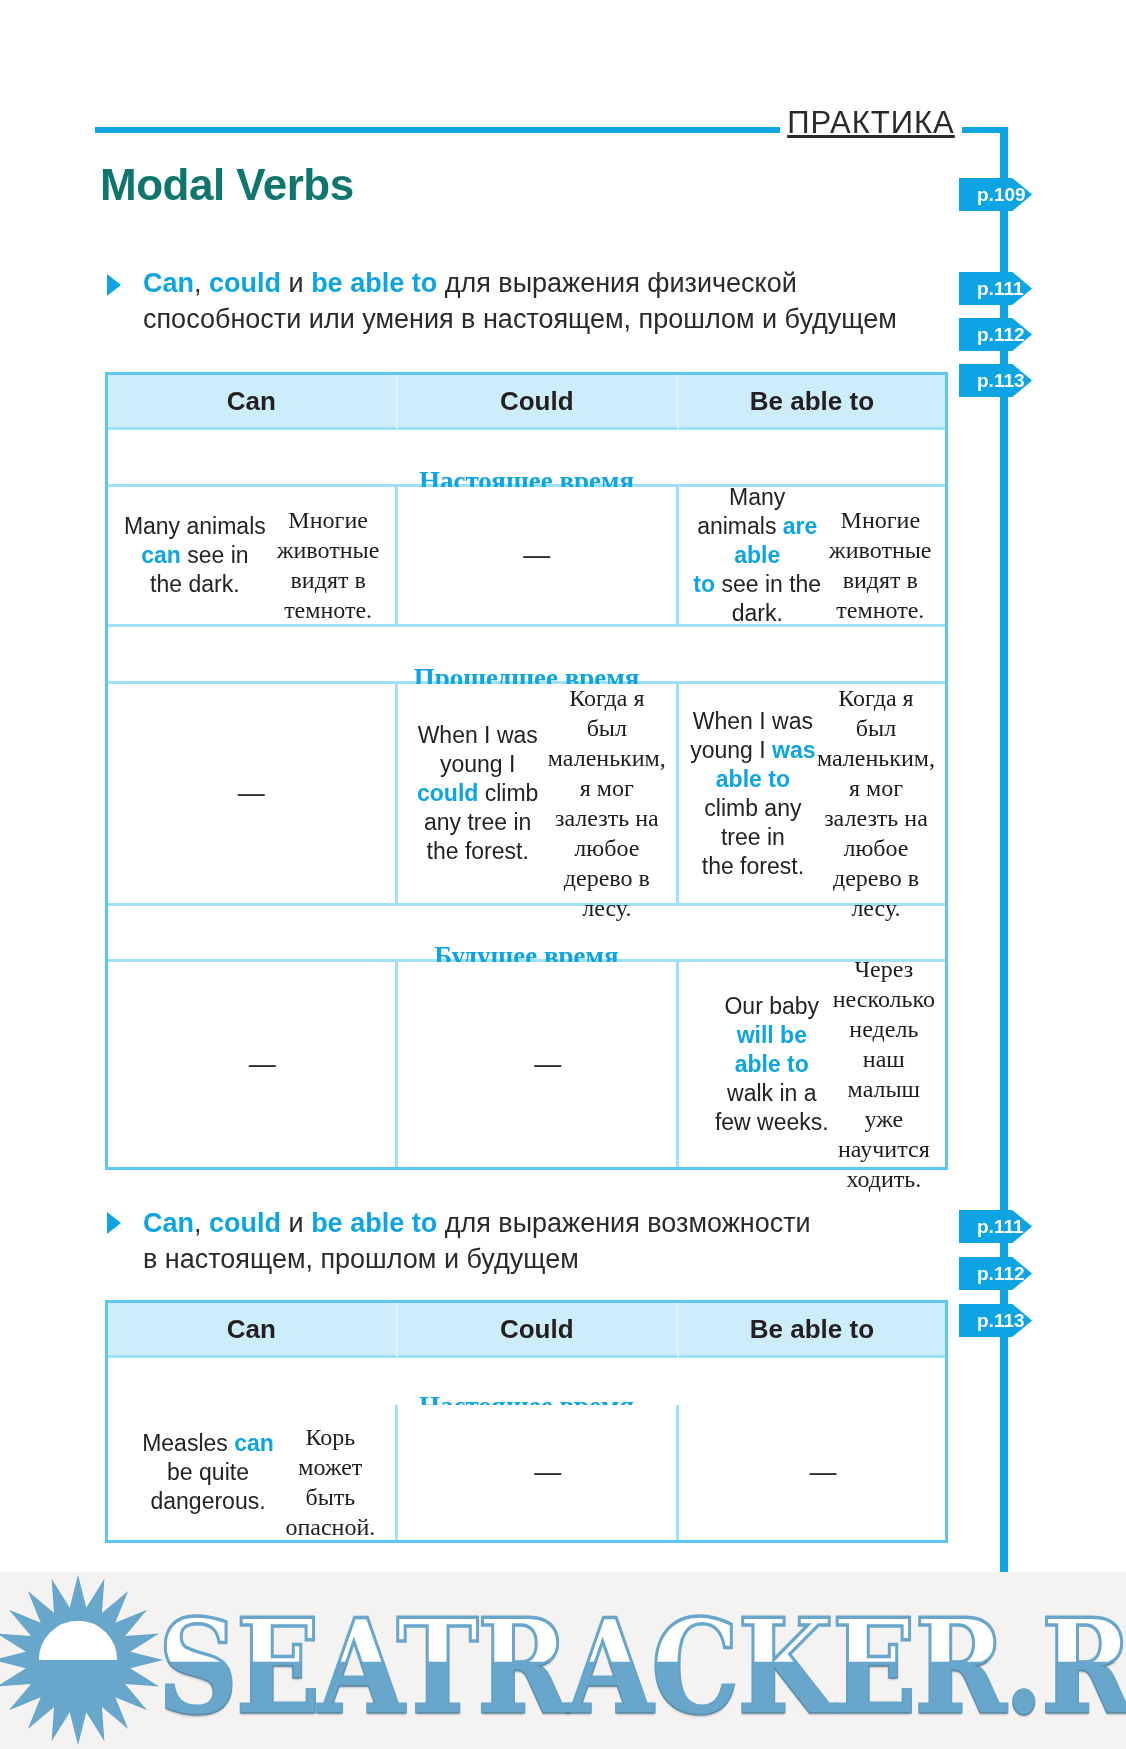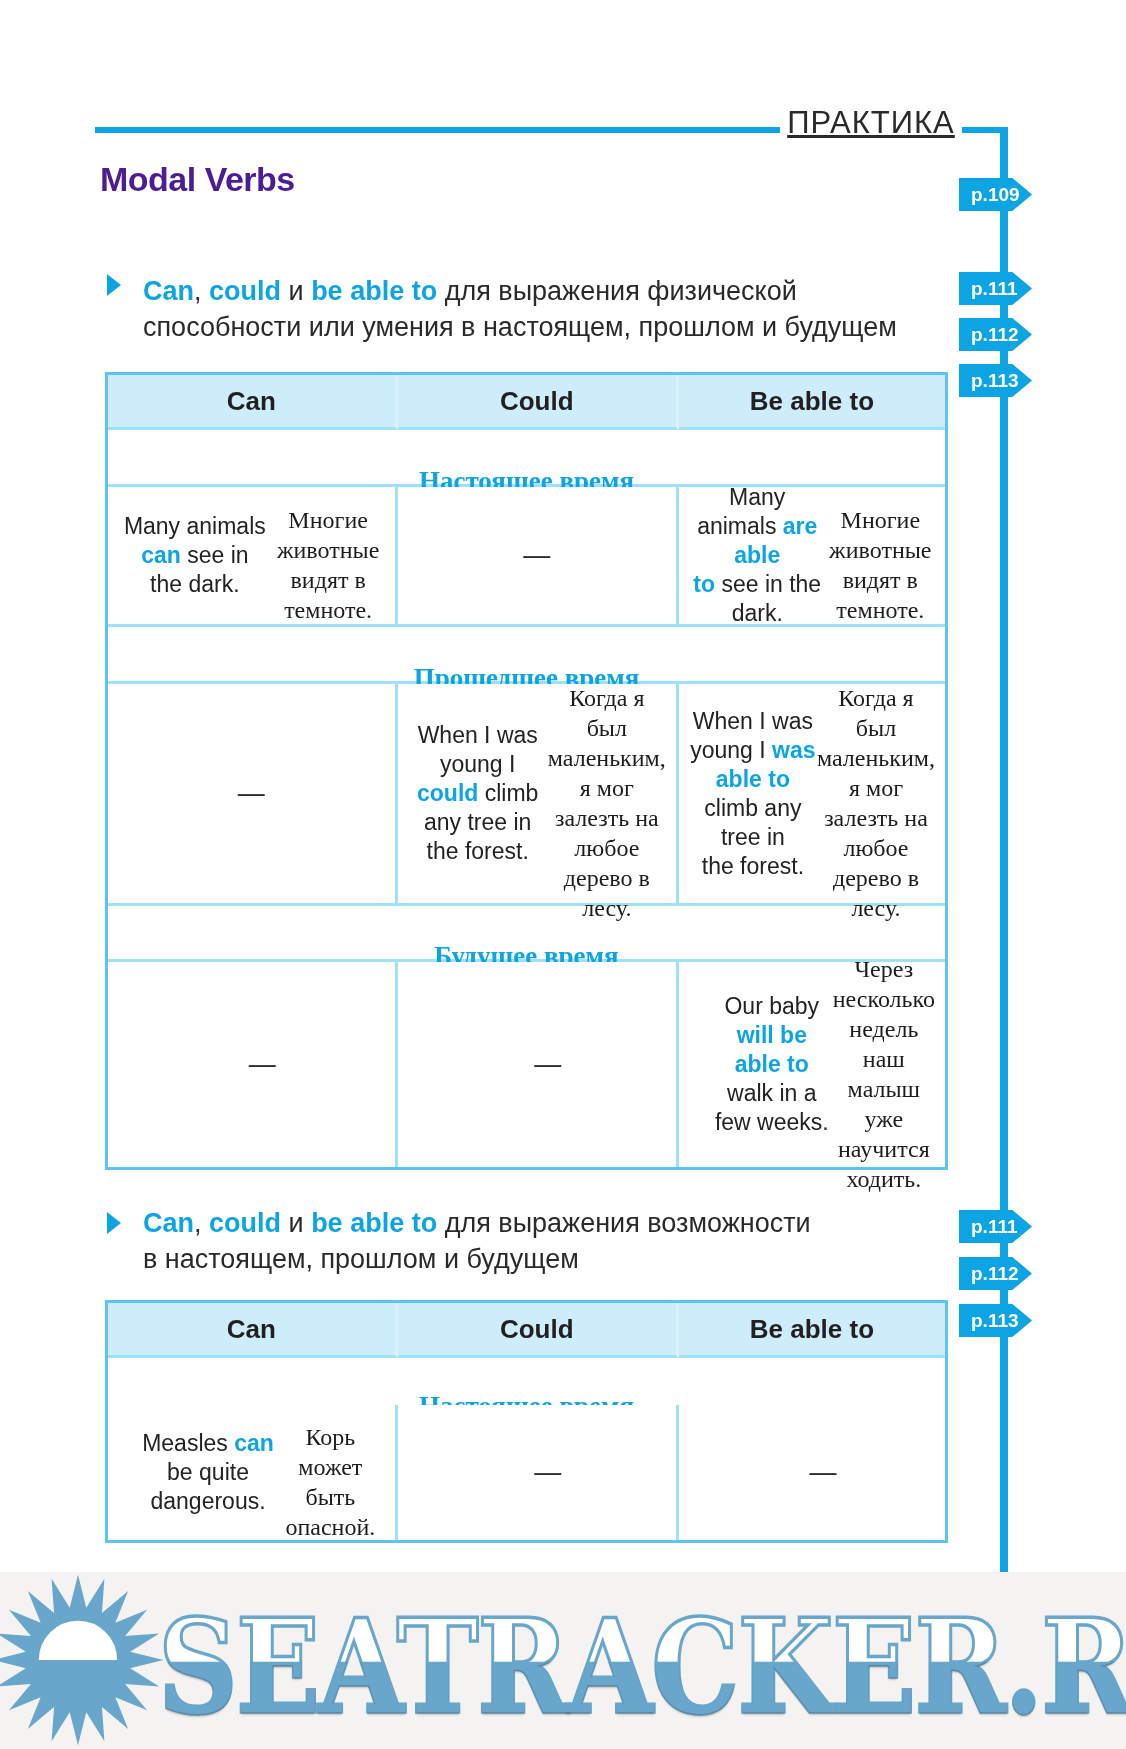--- a/index.html
+++ b/index.html
@@ -19,25 +19,25 @@
   #rule-left{left:95px;top:127px;width:685px;height:6px;}
   #rule-right{left:962px;top:127px;width:46px;height:6px;}
   #header-label{position:absolute;left:782px;top:105px;width:178px;text-align:center;
                 font-size:31px;letter-spacing:1px;color:#2a2a2a;text-decoration:underline;}
   #track{left:1000px;top:127px;width:8px;height:1475px;}
   #elbow{left:970px;top:1594px;width:38px;height:8px;}
   #dot-outer{position:absolute;left:954px;top:1586px;width:24px;height:24px;border-radius:50%;background:var(--cyan);}
   #dot-inner{position:absolute;left:960px;top:1592px;width:12px;height:12px;border-radius:50%;background:#161616;}
   #page-num{position:absolute;left:855px;top:1583px;width:92px;text-align:right;font-size:30px;color:#242124;}
 
-  #title{position:absolute;left:100px;top:152px;font-size:34px;font-weight:bold;letter-spacing:-0.5px;color:#4c1d95;margin-top:8px;}
+  #title{position:absolute;left:100px;top:152px;font-size:44px;font-weight:bold;letter-spacing:-0.5px;color:#0f766e;margin-top:8px;}
 
   
   .tab{position:absolute;left:959px;width:73px;height:33px;background:var(--cyan);color:#fff;
-       font-weight:bold;font-size:19px;line-height:33px;padding-left:12px;box-sizing:border-box;
+       font-weight:bold;font-size:19px;line-height:33px;padding-left:18px;box-sizing:border-box;
        clip-path:polygon(0 0,73% 0,100% 50%,73% 100%,0 100%);z-index:3;}
 
   
   .bullet-tri{position:absolute;left:107px;width:14px;height:22px;background:var(--cyan);
               clip-path:polygon(0 0,100% 50%,0 100%);}
   .bullet-text{position:absolute;left:143px;width:760px;font-size:27px;line-height:36px;color:#2a2a2a;}
   .hl{color:var(--cyan);font-weight:bold;}
 
   
   .tbl{position:absolute;left:105px;width:843px;display:grid;
@@ -88,21 +88,21 @@
       <div class="tab" style="top: 178px;">p.109</div>
       <div class="tab" style="top: 272px;">p.111</div>
       <div class="tab" style="top: 318px;">p.112</div>
       <div class="tab" style="top: 364px;">p.113</div>
       <div class="tab" style="top: 1210px;">p.111</div>
       <div class="tab" style="top: 1257px;">p.112</div>
       <div class="tab" style="top: 1304px;">p.113</div>
     </div>
 
   <div class="bullet-tri" style="top:274px"></div>
-  <div class="bullet-text" style="top:273px"><b class="hl">Can</b>, <b class="hl">could</b> и <b class="hl">be able to</b> для выражения физической<br>способности или умения в настоящем, прошлом и будущем</div>
+  <div class="bullet-text" style="top:265px"><b class="hl">Can</b>, <b class="hl">could</b> и <b class="hl">be able to</b> для выражения физической<br>способности или умения в настоящем, прошлом и будущем</div>
 
   <div class="bullet-tri" style="top:1212px"></div>
   <div class="bullet-text" style="top:1205px"><b class="hl">Can</b>, <b class="hl">could</b> и <b class="hl">be able to</b> для выражения возможности<br>в настоящем, прошлом и будущем</div>
 
   <div id="wm-band"></div>
   <svg id="sun" viewBox="-100 -100 200 200">
       <polygon points="0.0,-97.0 9.4,-59.3 30.0,-92.3 27.2,-53.5 57.0,-78.5 42.4,-42.4 78.5,-57.0 53.5,-27.2 92.3,-30.0 59.3,-9.4 97.0,0.0 59.3,9.4 92.3,30.0 53.5,27.2 78.5,57.0 42.4,42.4 57.0,78.5 27.2,53.5 30.0,92.3 9.4,59.3 0.0,97.0 -9.4,59.3 -30.0,92.3 -27.2,53.5 -57.0,78.5 -42.4,42.4 -78.5,57.0 -53.5,27.2 -92.3,30.0 -59.3,9.4 -97.0,0.0 -59.3,-9.4 -92.3,-30.0 -53.5,-27.2 -78.5,-57.0 -42.4,-42.4 -57.0,-78.5 -27.2,-53.5 -30.0,-92.3 -9.4,-59.3" fill="#68a6cb"></polygon>
       <circle r="48" fill="#ffffff" stroke="#68a6cb" stroke-width="7"></circle>
       <path d="M -53 0 A 53 53 0 0 0 53 0 Z" fill="#68a6cb"></path>
     </svg>

